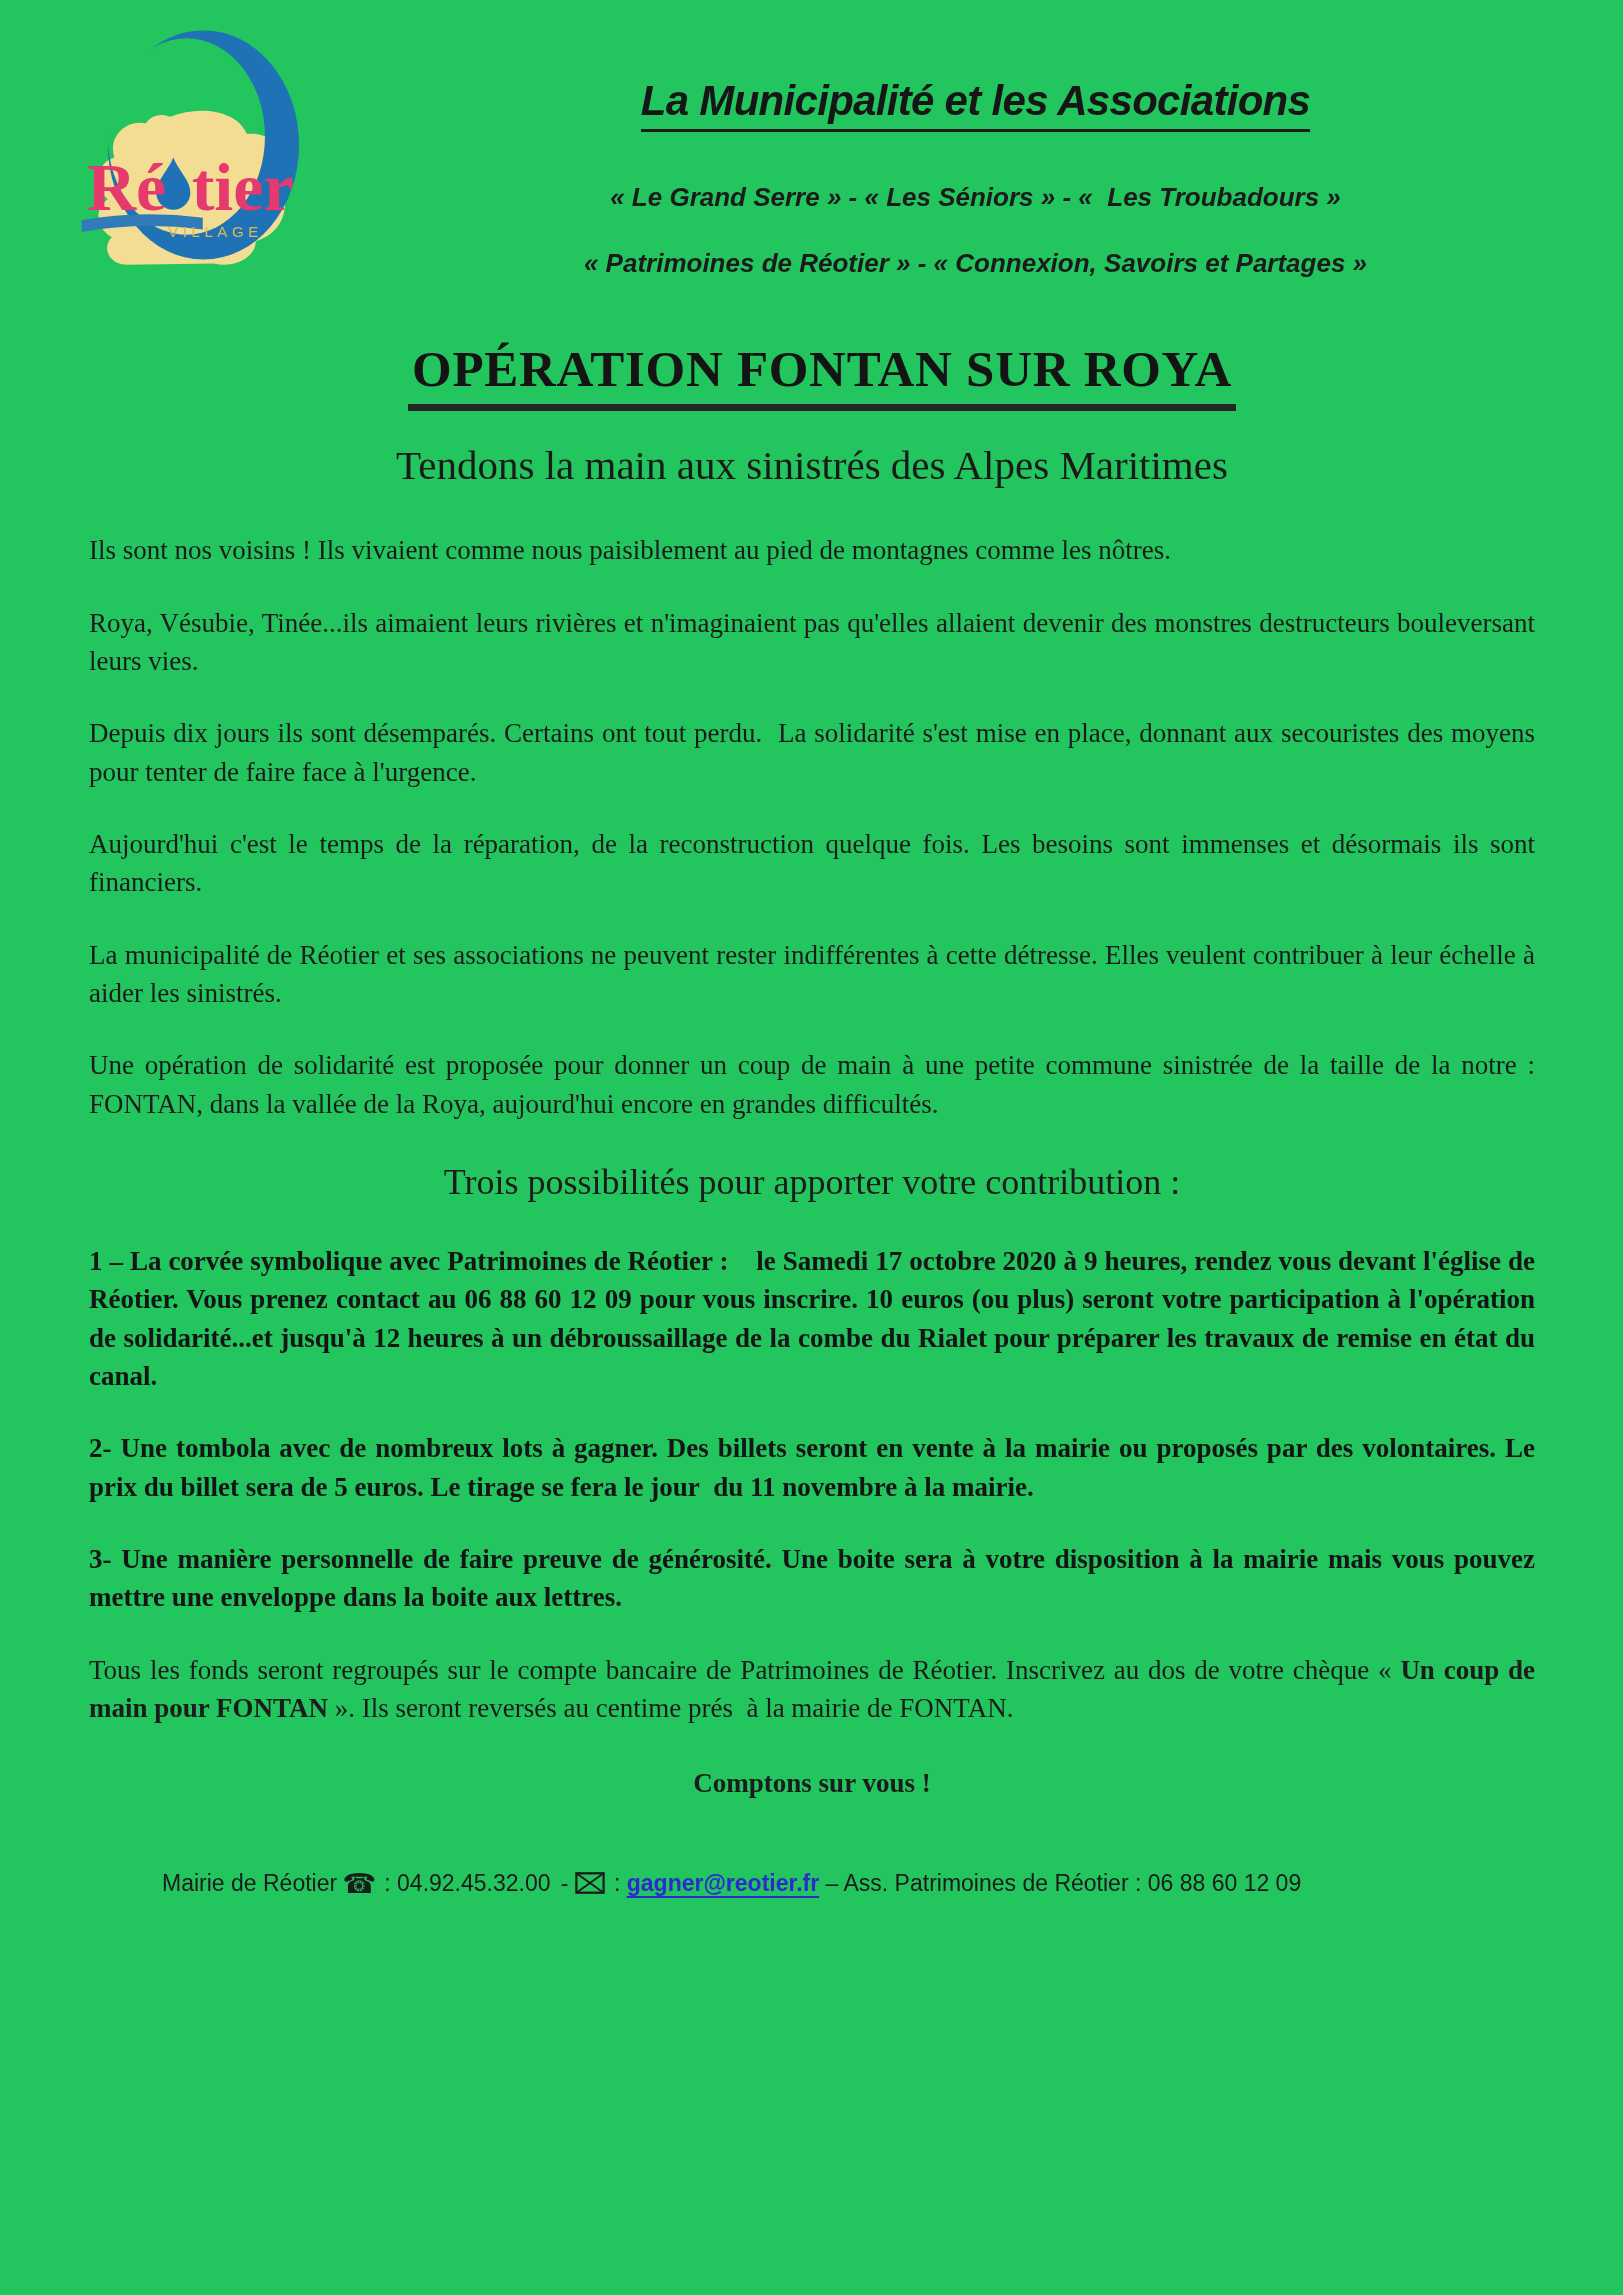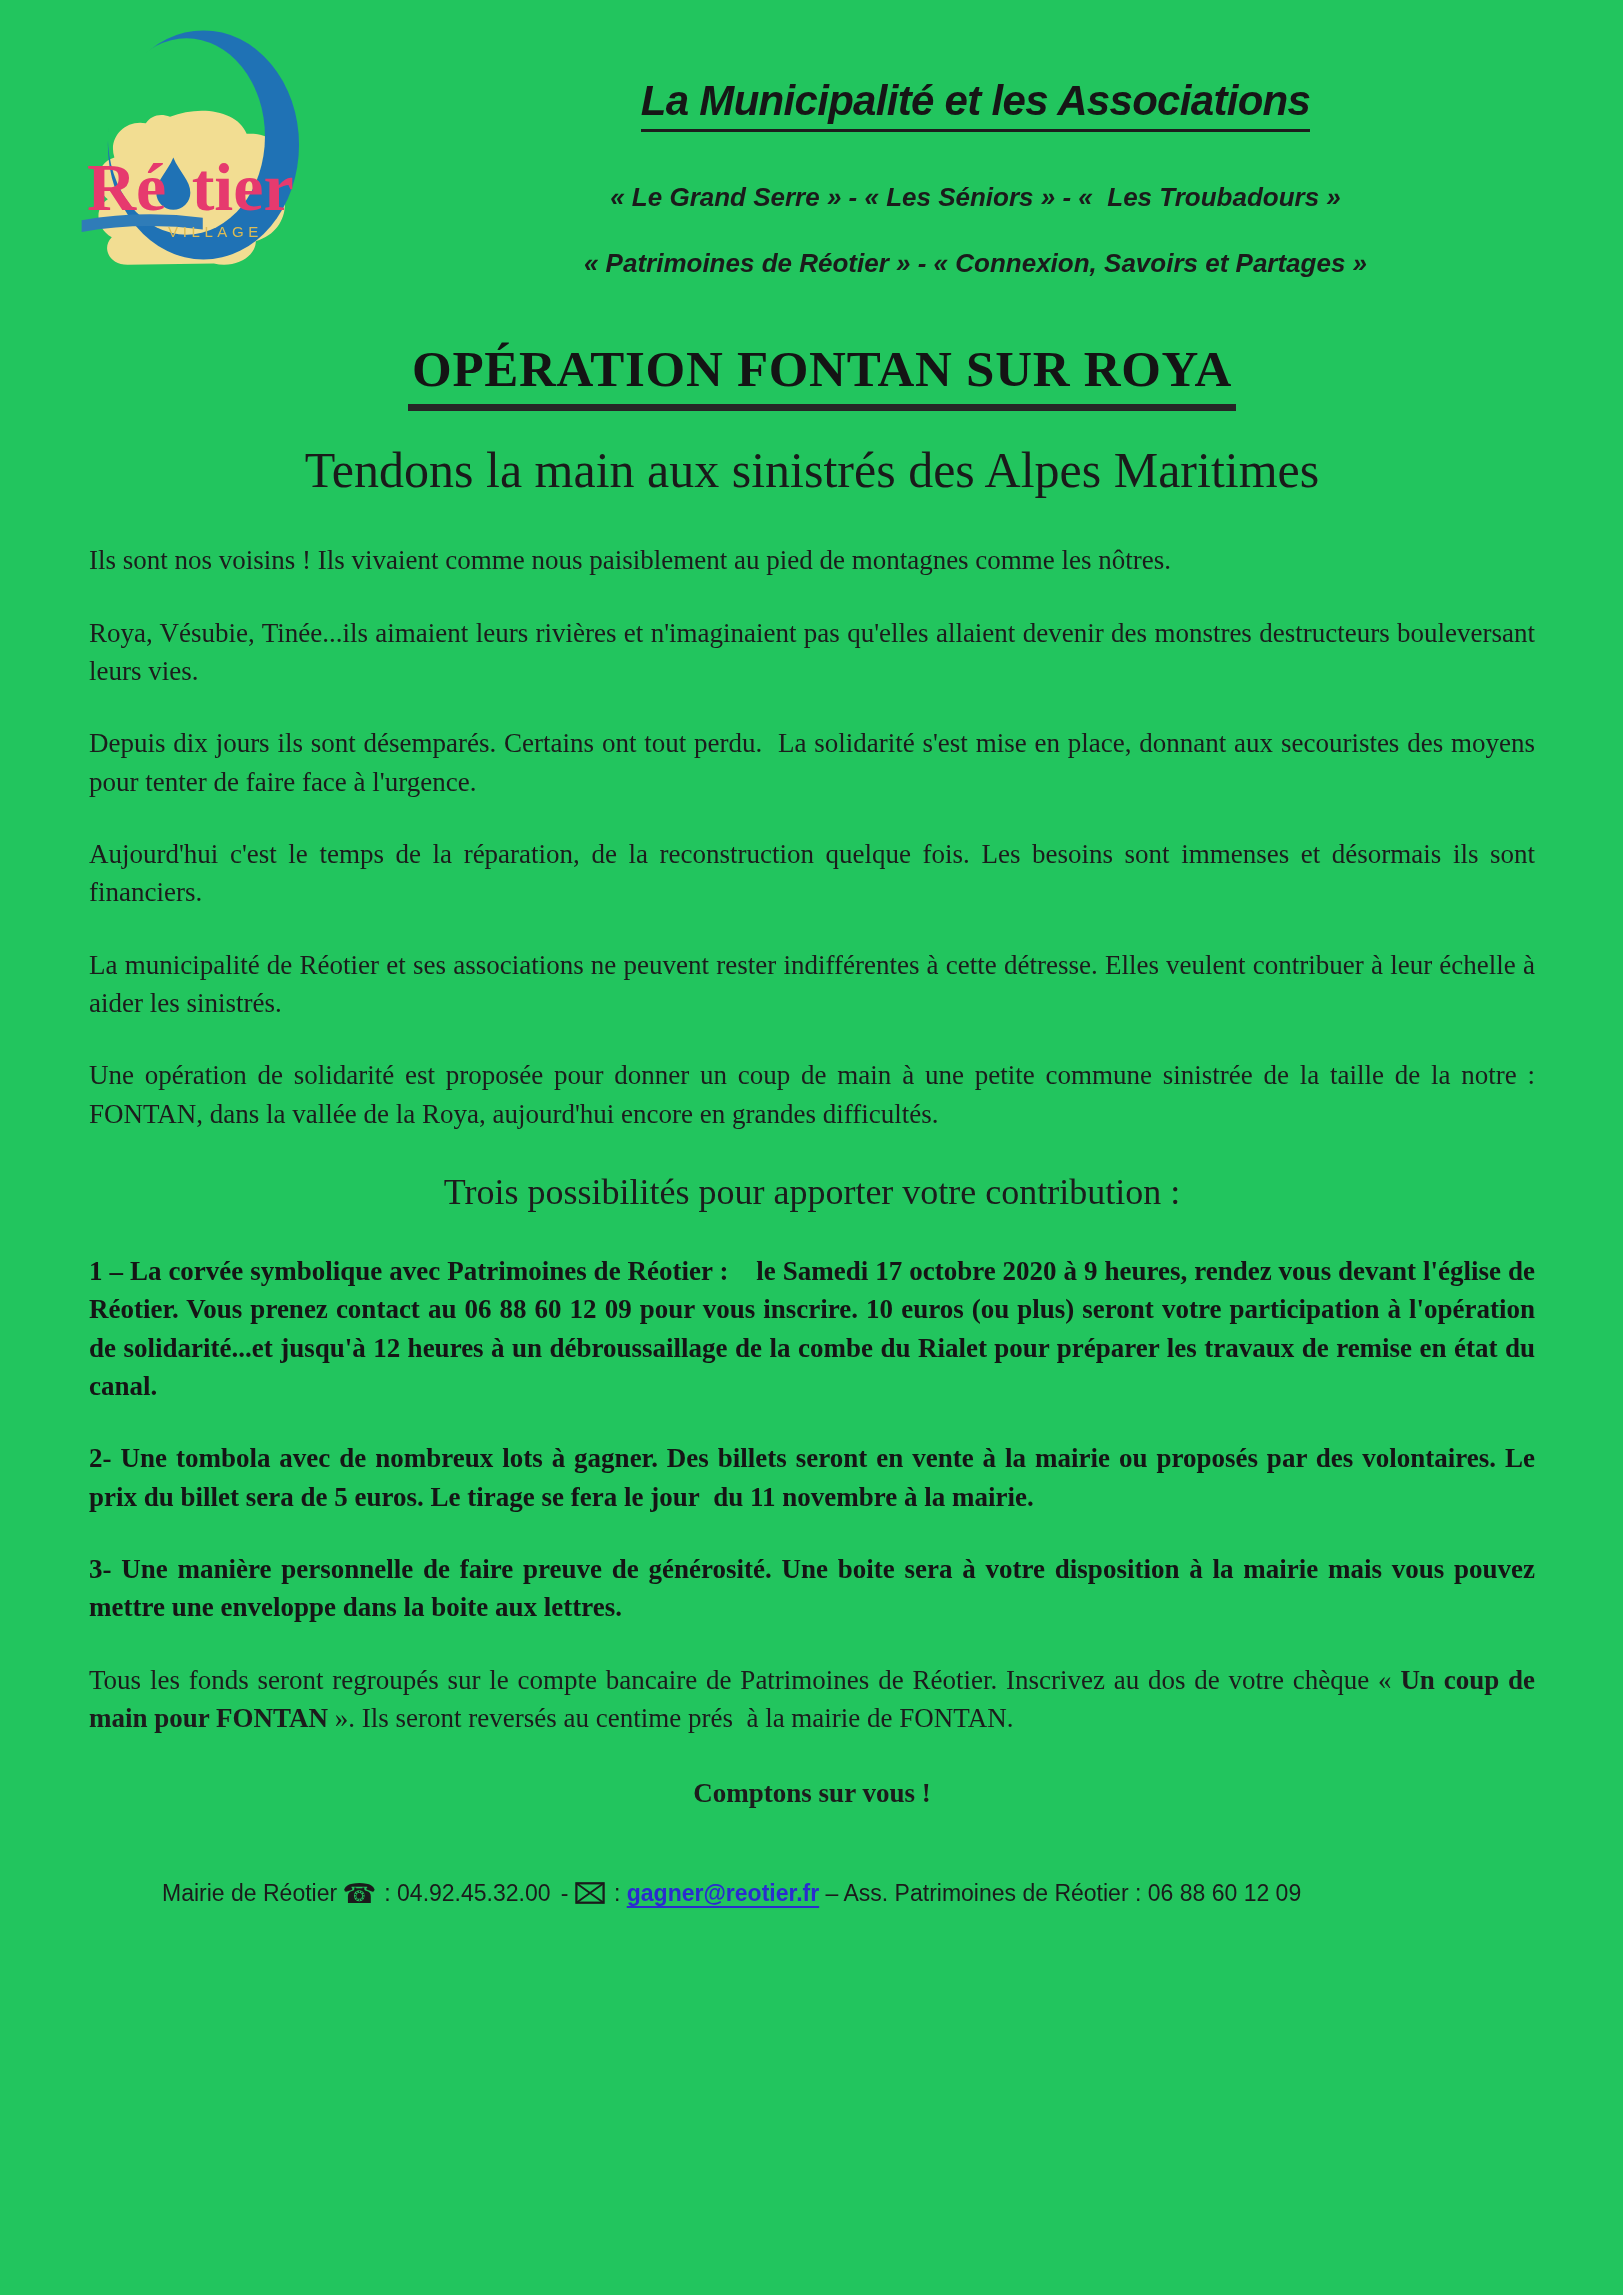--- a/index.html
+++ b/index.html
@@ -51,21 +51,21 @@
     display: inline-block;
     font-size: 51px;
     font-weight: bold;
     letter-spacing: 0.7px;
     color: #141414;
     border-bottom: 7.2px solid #262626;
     padding: 0 3.9px 6.5px 3.9px;
   }
   .subtitle {
     text-align: center;
-    font-size: 50px;
+    font-size: 41px;
     font-weight: normal;
     color: #1a1a1a;
     margin-top: 30px;
     letter-spacing: 0px;
   }
   
   .body-col {
     margin-top: 42px;
     padding: 0 89px;
     font-size: 27px;

